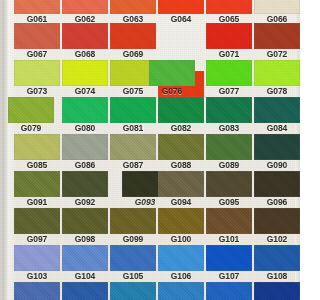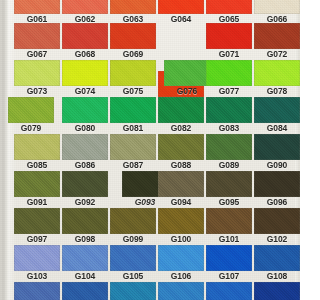--- a/index.html
+++ b/index.html
@@ -173,21 +173,21 @@
           <div class="label">G073</div>
         </div>
         <div class="cell" style="left: 62px;">
           <div class="swatch" title="#d7ec16" style="background: rgb(215, 236, 22); width: 46px; height: 26px;"></div>
           <div class="label">G074</div>
         </div>
         <div class="cell" style="left: 110px;">
           <div class="swatch" title="#bcd226" style="background: rgb(188, 210, 38); width: 46px; height: 26px;"></div>
           <div class="label">G075</div>
         </div>
-        <div class="cell" style="left: 164px;">
+        <div class="cell" style="left: 149px;">
           <div class="swatch" title="#51b53c" style="background: rgb(81, 181, 60); width: 46px; height: 26px;"></div>
           <div class="label">G076</div>
         </div>
         <div class="cell" style="left: 206px;">
           <div class="swatch" title="#5bd81c" style="background: rgb(91, 216, 28); width: 46px; height: 26px;"></div>
           <div class="label">G077</div>
         </div>
         <div class="cell" style="left: 254px;">
           <div class="swatch" title="#a6e92a" style="background: rgb(166, 233, 42); width: 46px; height: 26px;"></div>
           <div class="label">G078</div>

